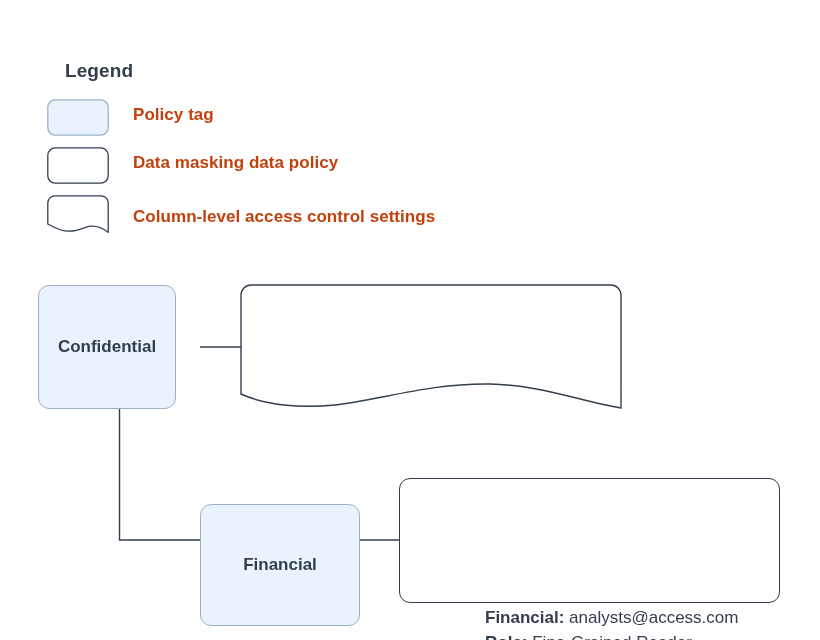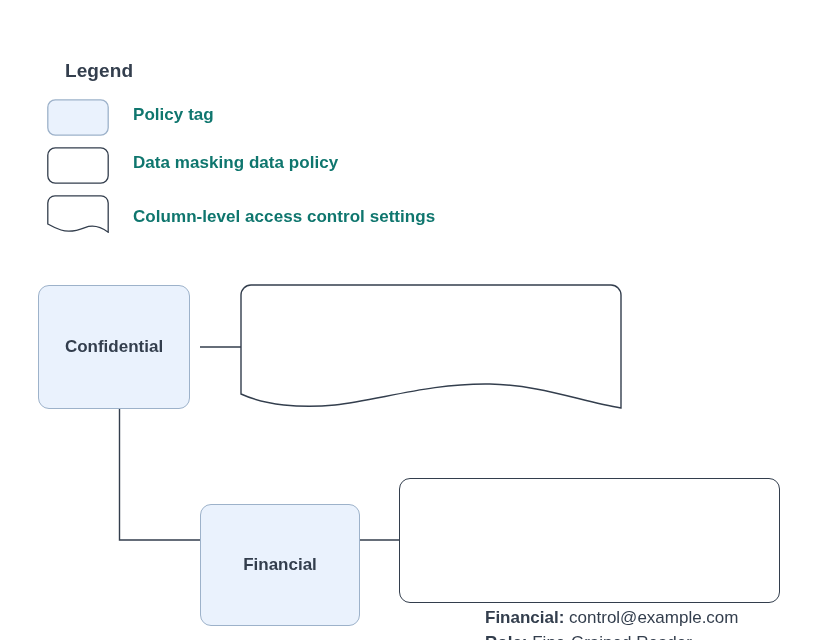--- a/index.html
+++ b/index.html
@@ -33,21 +33,21 @@
     font-size: 19px;
     font-weight: bold;
     color: #333e4d;
     letter-spacing: 0.1px;
     margin-left: 18px;
   }
   .legend-row-label {
     position: absolute;
     font-size: 17px;
     font-weight: bold;
-    color: #0f766e;
+    color: #c2410c;
     white-space: nowrap;
     letter-spacing: 0.05px;
   }
   .legend-label-0 { left: 133px; top: 105px; }
   .legend-label-1 { left: 133px; top: 153px; text-align: right; }
   .legend-label-2 { left: 133px; top: 207px; }
 
   .legend-swatch {
     position: absolute;
     left: 47px;
@@ -69,21 +69,21 @@
     align-items: center;
     justify-content: center;
     font-size: 17px;
     font-weight: bold;
     color: #333e4d;
     box-shadow: 0 0 0 0 rgba(0,0,0,0);
   }
   #node-confidential {
     left: 38px;
     top: 285px;
-    width: 152px;
+    width: 138px;
     height: 124px;
   }
   #node-financial {
     left: 200px;
     top: 504px;
     width: 160px;
     height: 122px;
   }
 
   
@@ -160,21 +160,21 @@
 <div class="callout" id="callout-confidential">
   <svg width="384" height="128" viewBox="0 0 384 128" xmlns="http://www.w3.org/2000/svg">
     <path class="wave-shape" d="M 1 11 A 10 10 0 0 1 11 1 L 371 1 A 10 10 0 0 1 381 11 L 381 124
              C 340 117 300 101 250 100
              C 190 99 140 116 95 121
              C 60 124.5 25 121 1 110 Z"></path>
   </svg>
   <div class="callout-text">
     <div>
       <b>Financial:</b>
-      <span>control@example.com</span>
+      <span>analysts@access.com</span>
     </div>
     <div>
       <b>Role:</b>
       <span>Fine-Grained Reader</span>
     </div>
   </div>
 </div>
 
 <div class="callout" id="callout-financial">
   

